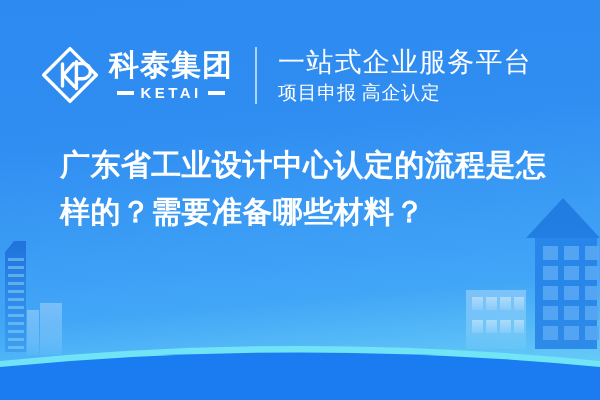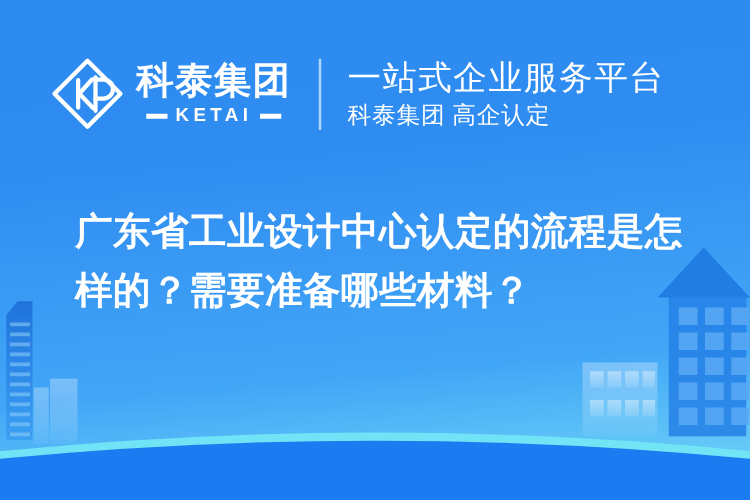--- a/index.html
+++ b/index.html
@@ -117,21 +117,21 @@
     letter-spacing: 0.6px;
     line-height: 24px;
     margin-top: 3px;
     white-space: nowrap;
   }
 
   
   .headline {
     position: absolute;
     left: 60px;
-    top: 162px;
+    top: 141px;
     width: 492px;
     color: #ffffff;
     font-size: 30px;
     font-weight: bold;
     line-height: 47px;
     letter-spacing: 0.4px;
   }
 </style>
 </head>
 <body>
@@ -249,20 +249,20 @@
           <span class="logo-en">KETAI</span>
           <span class="logo-dash"></span>
         </div>
       </div>
     </div>
 
     <div class="divider"></div>
 
     <div class="slogan-block">
       <div class="slogan-main">一站式企业服务平台</div>
-      <div class="slogan-sub">科泰集团 高企认定</div>
+      <div class="slogan-sub">项目申报 高企认定</div>
     </div>
 
   </div>
 
   <div class="headline">广东省工业设计中心认定的流程是怎样的？需要准备哪些材料？</div>
 
 </div>
 
 </body></html>

